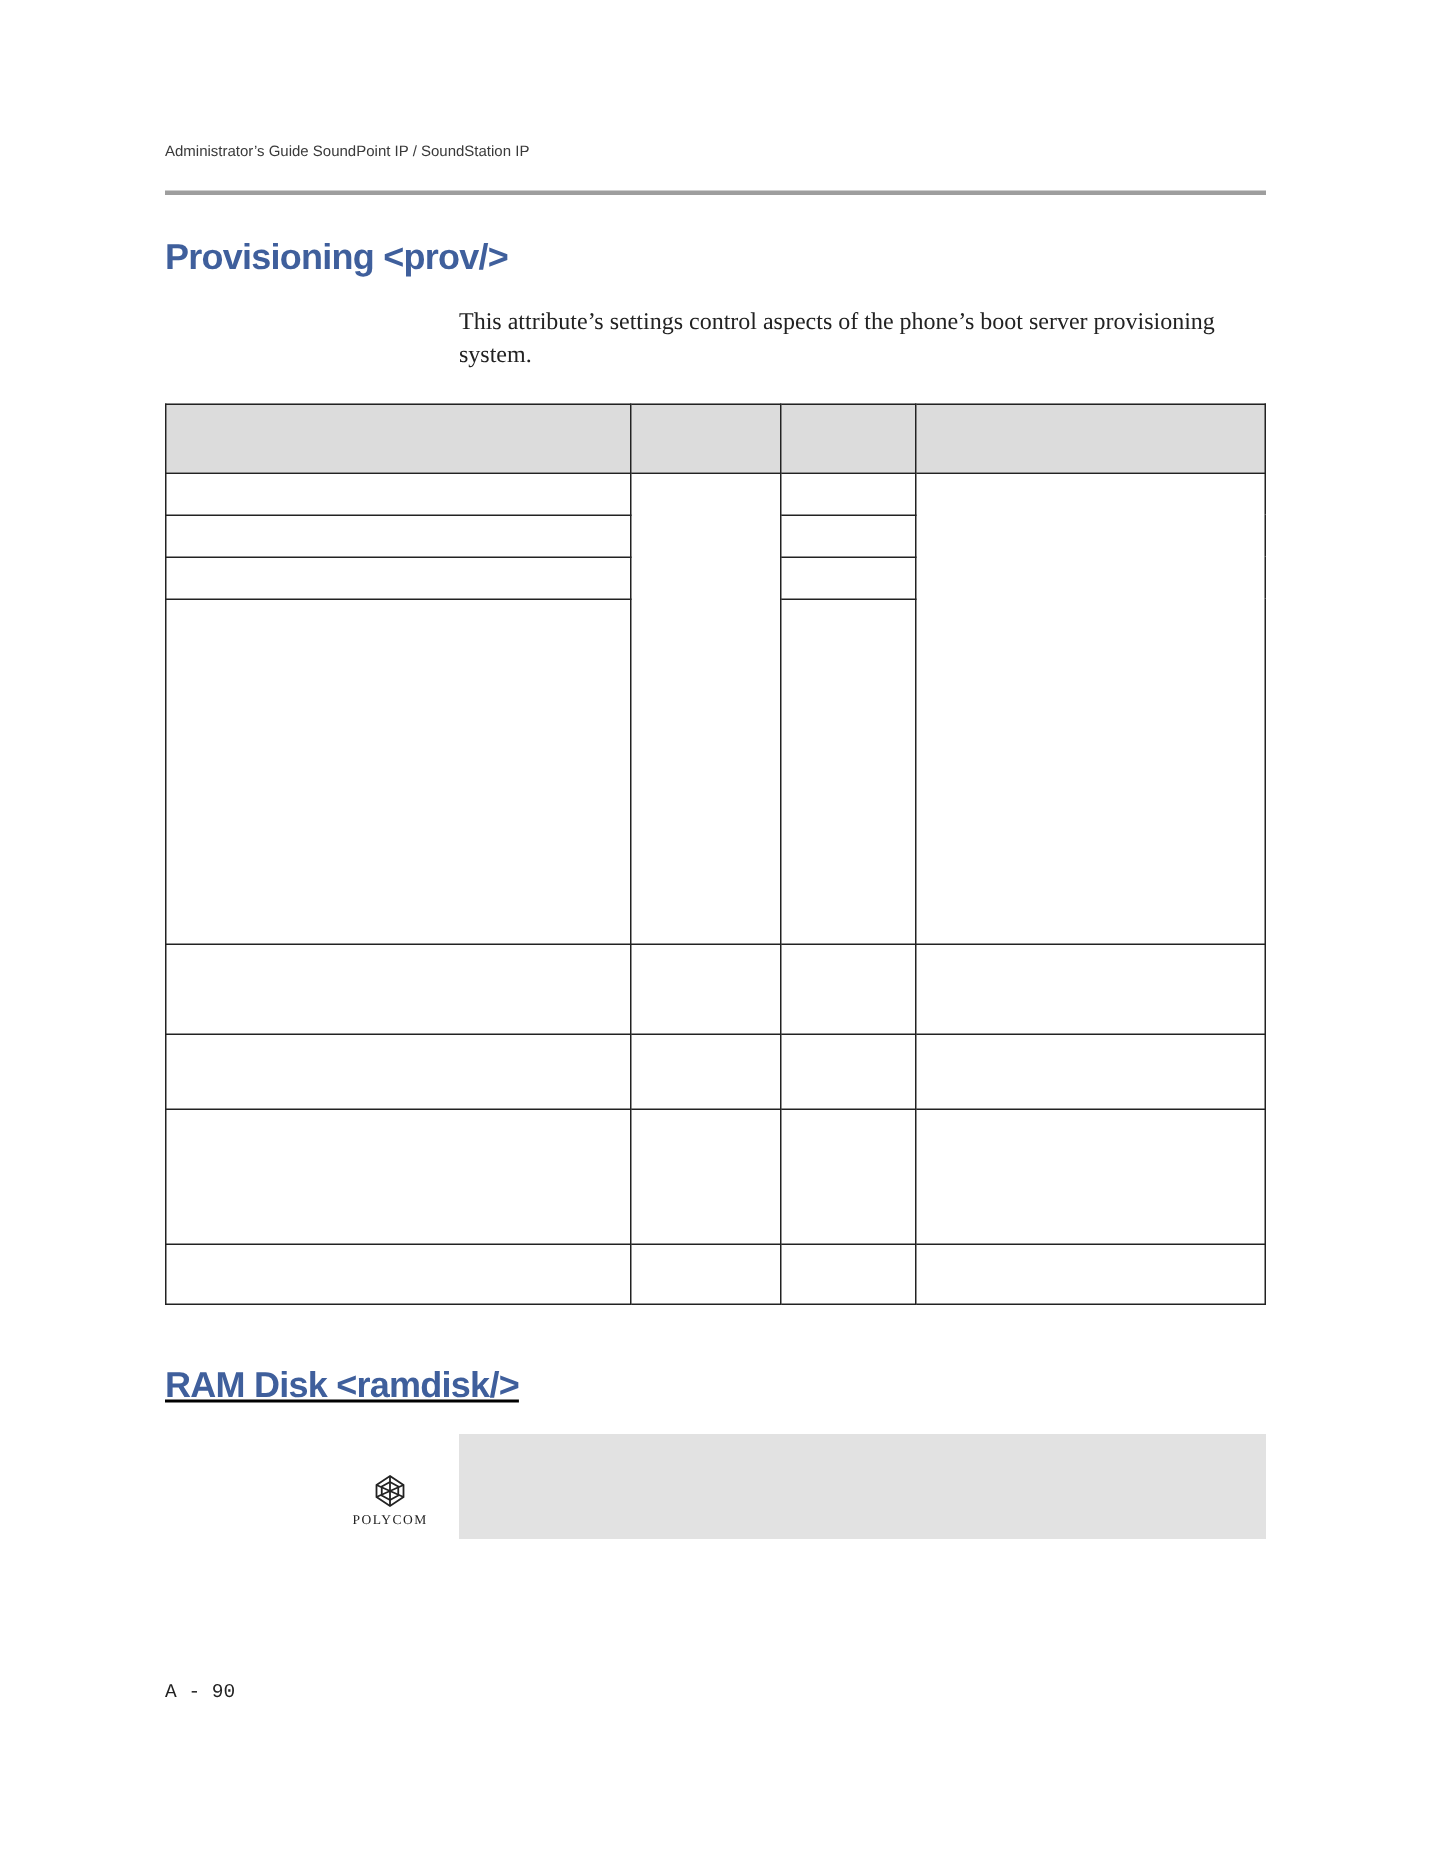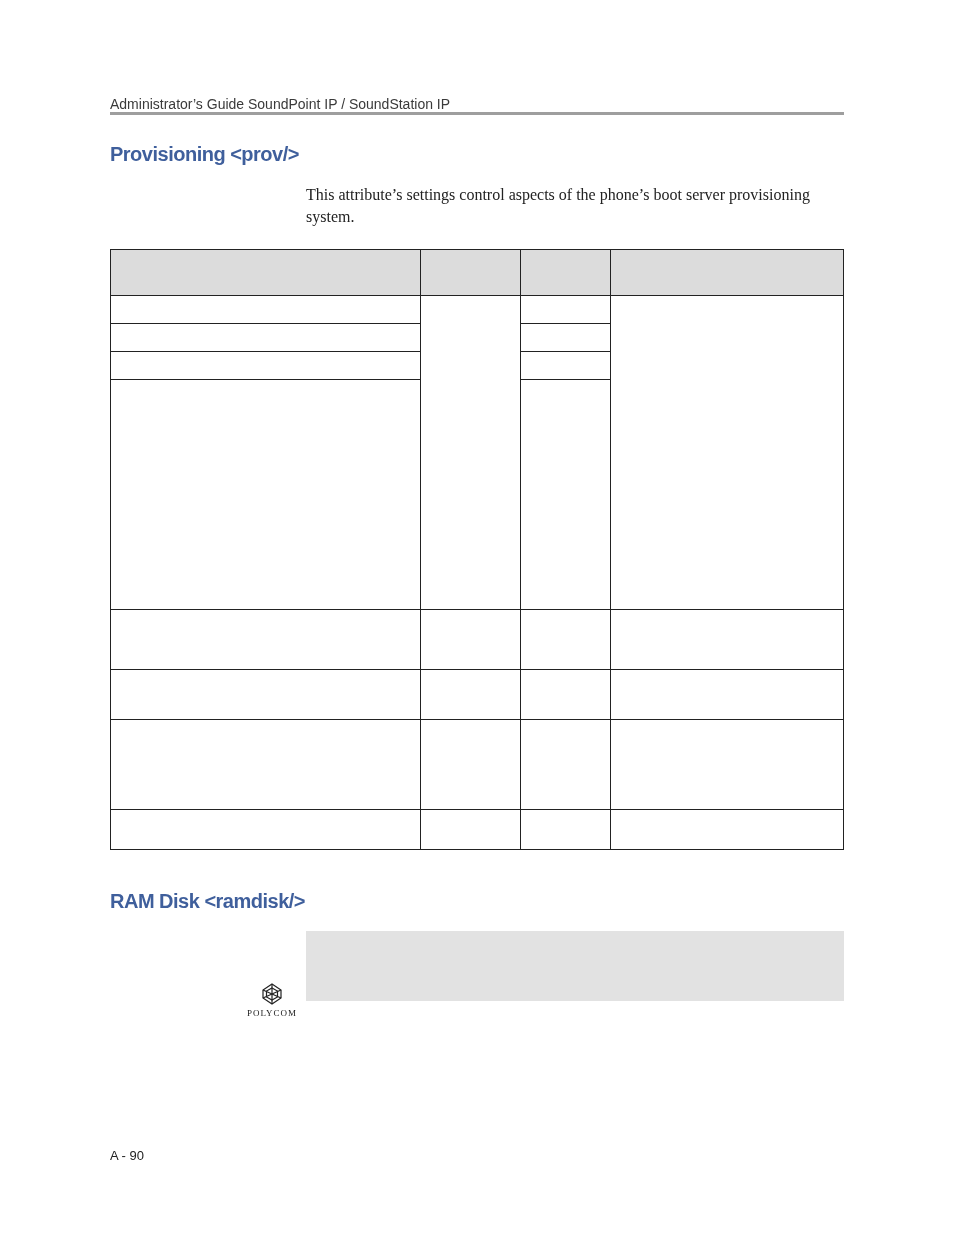--- a/index.html
+++ b/index.html
@@ -8,32 +8,32 @@
     height: 1235px;
     background: #ffffff;
     font-family: Georgia, 'Times New Roman', serif;
     position: relative;
   }
   .page {
     padding: 96px 110px 0 110px;
   }
   .running-header {
     font-family: Verdana, Arial, sans-serif;
-    font-size: 14px;
+    font-size: 10px;
     color: #3a3a3a;
-    padding-bottom: 0;
+    padding-bottom: 20px;
   }
   .hr-thick {
     border: none;
     border-top: 3px solid #9e9e9e;
     margin-bottom: 28px;
   }
   .section-title {
     font-family: Verdana, Arial, sans-serif;
-    font-size: 20px;
+    font-size: 24px;
     font-weight: bold;
     color: #3f5f9c;
     letter-spacing: -0.5px;
     margin-bottom: 18px;
   }
   .intro {
     font-family: 'Book Antiqua', Palatino, Georgia, serif;
     font-size: 16px;
     color: #222;
     margin-left: 196px;
@@ -64,51 +64,49 @@
   .h-row1 td:first-child { height: 28px; }
   .h-row2 td:first-child { height: 28px; }
   .h-row3 td:first-child { height: 28px; }
   .h-big td { height: 230px; }
   .h-mid td { height: 60px; }
   .h-mid2 td { height: 50px; }
   .h-mid3 td { height: 90px; }
   .h-small td { height: 40px; }
 
   
-  .section2 { margin-top: 40px; }
+  .section2 { margin-top: 40px; text-decoration: underline; }
 
   .note-box {
     margin-left: 196px;
     background: #e2e2e2;
     height: 70px;
     margin-top: 16px;
   }
   .logo-wrap {
     position: absolute;
     left: 235px;
     top: 982px;
     text-align: right;
-    margin-left: 12px;
   }
   .logo-wrap svg { display: block; margin: 0 auto; }
   .logo-text {
     font-family: 'Book Antiqua', Georgia, serif;
     font-size: 9px;
     letter-spacing: 1px;
     color: #222;
     margin-top: 2px;
   }
   .page-num {
     position: absolute;
     left: 110px;
     top: 1120px;
-    font-family: Liberation Sans, sans-serif;
+    font-family: Liberation Mono, monospace;
     font-size: 13px;
     color: #222;
-    margin-top: 28px;
   }
 </style>
 </head>
 <body>
 
 <div class="page">
   <div class="running-header">Administrator’s Guide SoundPoint IP / SoundStation IP</div>
   <hr class="hr-thick">
 
   <div class="section-title">Provisioning &lt;prov/&gt;</div>

